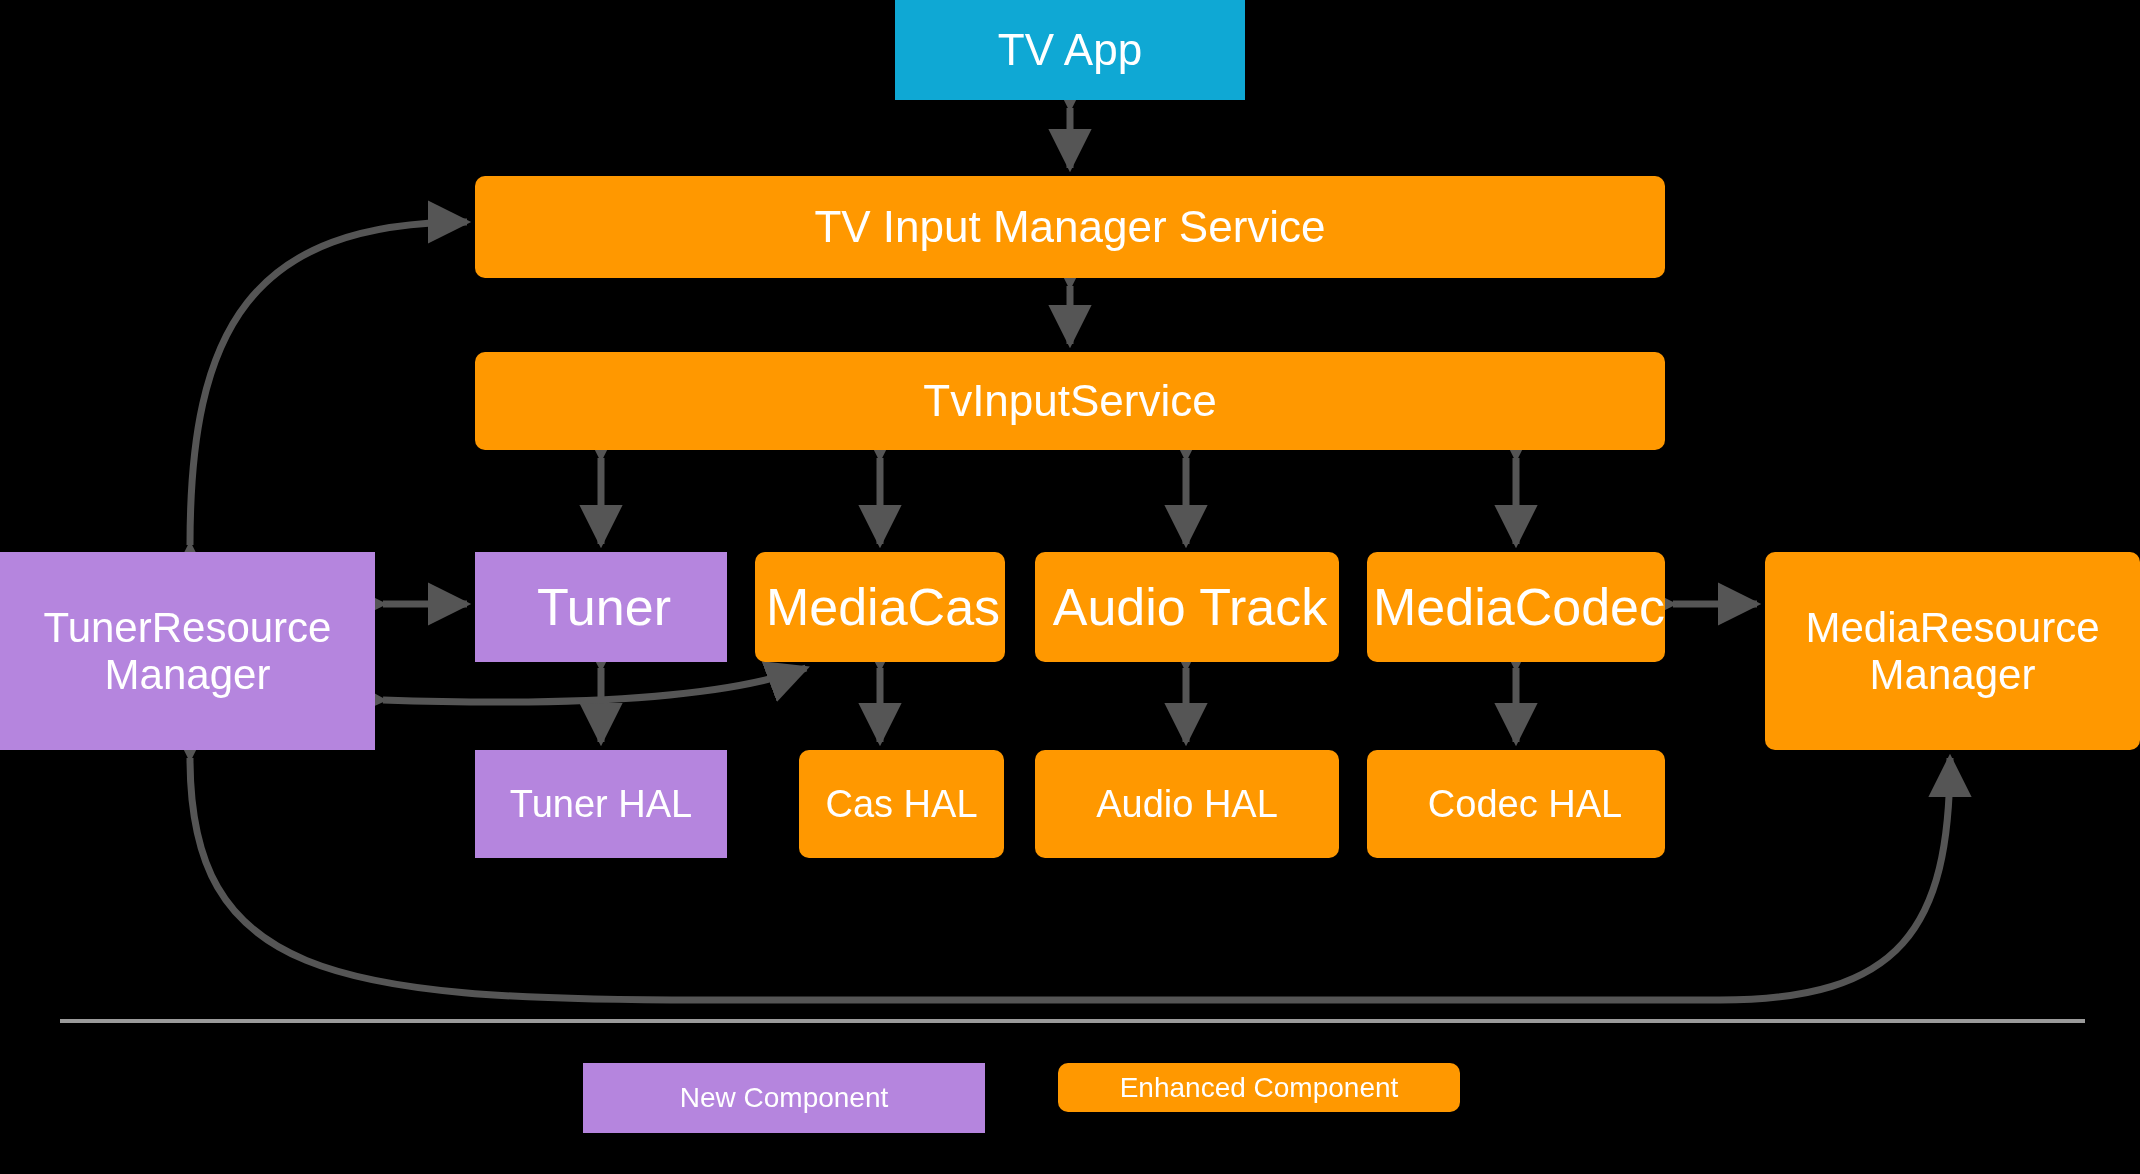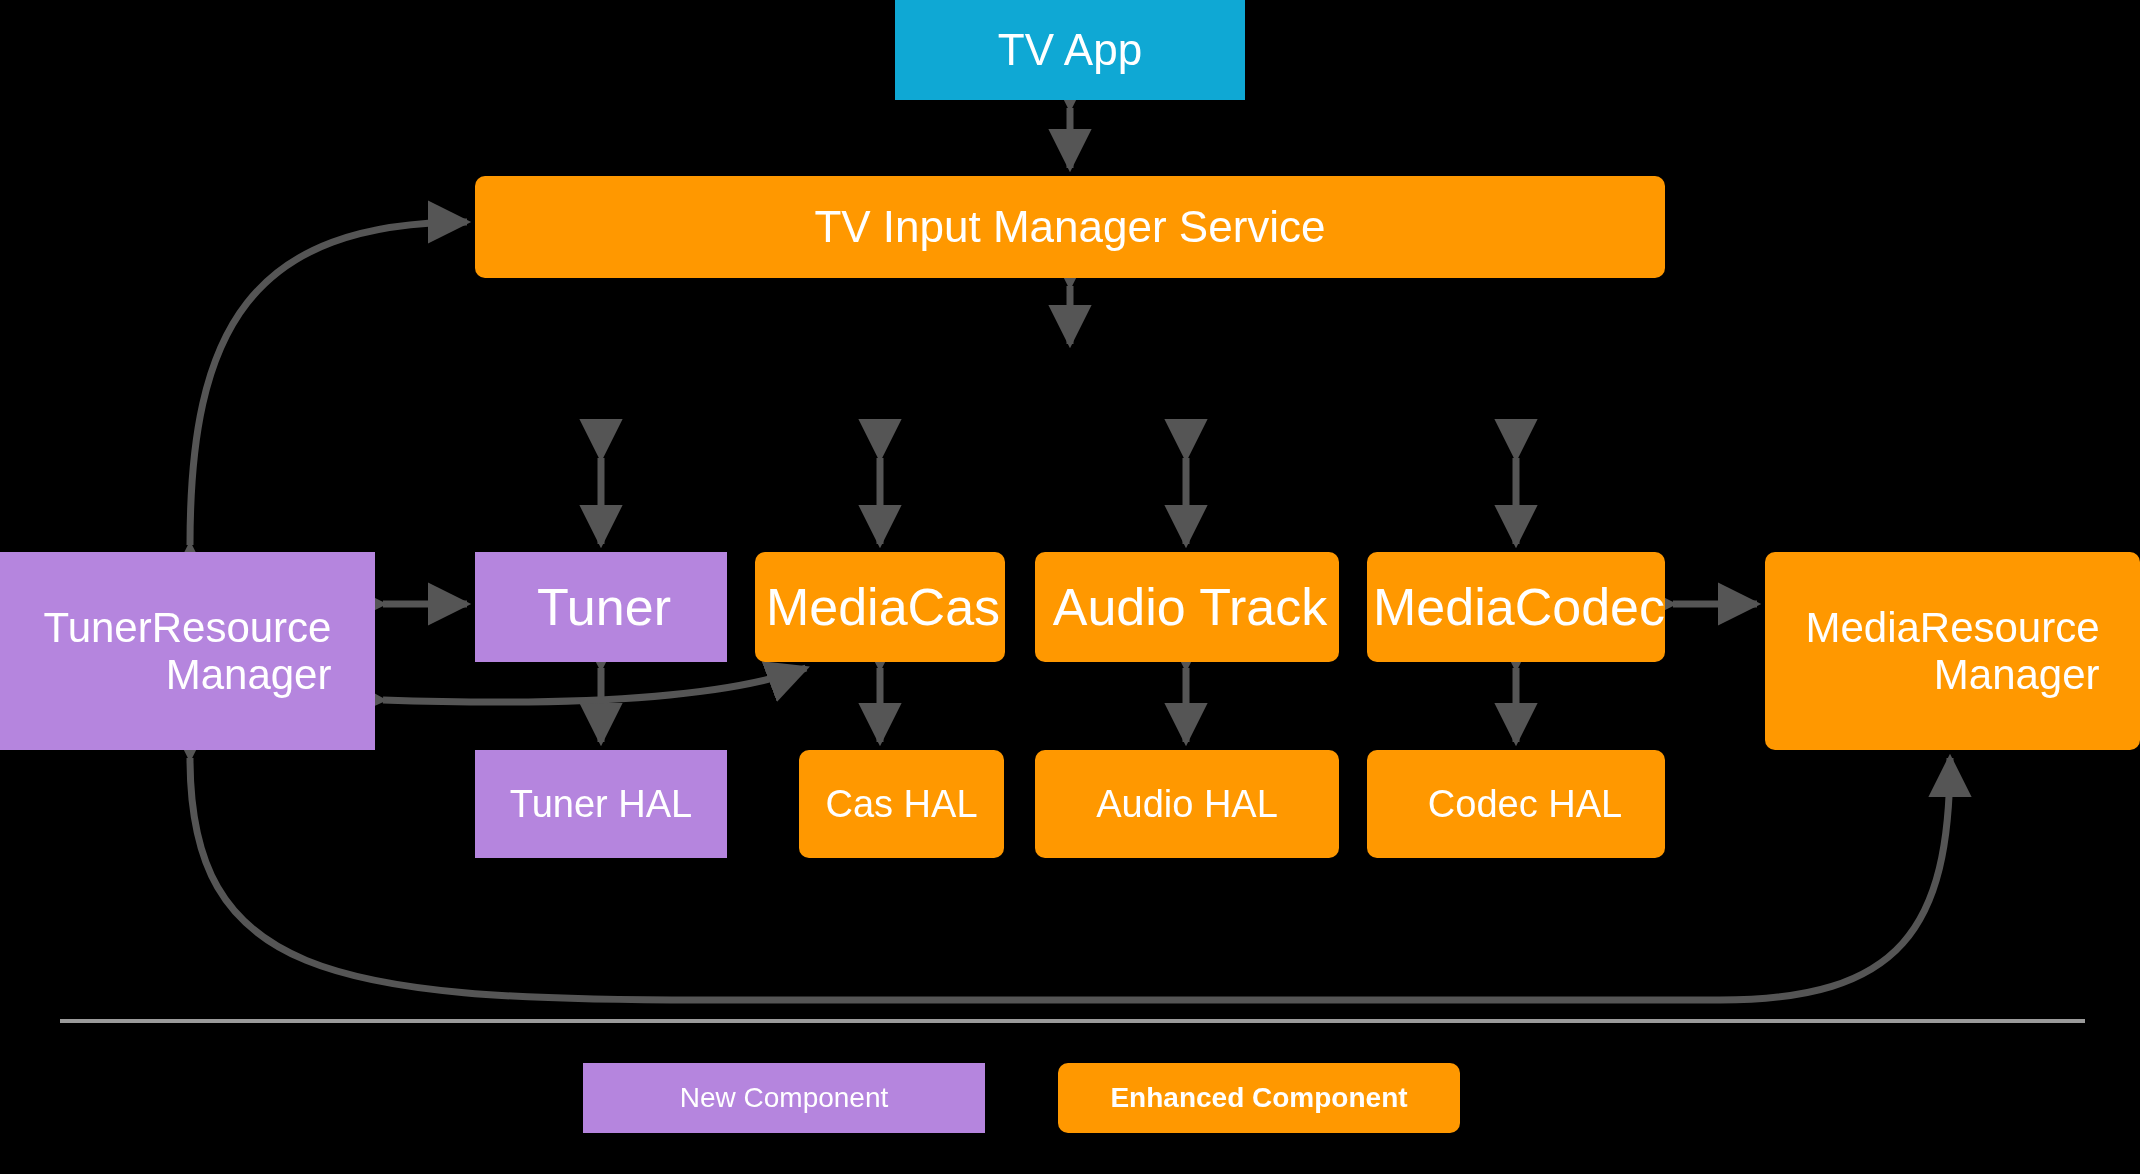--- a/index.html
+++ b/index.html
@@ -13,21 +13,21 @@
     height: 1174px;
     background: #000000;
     overflow: hidden;
     font-family: "Liberation Sans", sans-serif;
   }
   .box {
     position: absolute;
     display: flex;
     align-items: center;
     justify-content: center;
-    text-align: right;
+    text-align: center;
     color: #ffffff;
     line-height: 1.12;
     box-sizing: border-box;
     padding: 2px 6px;
     white-space: pre-line;
   }
   .box.cyan   { background: #0FA8D4; }
   .box.orange { background: #FF9800; border-radius: 10px; }
   .box.purple { background: #B585DE; }
 
@@ -92,20 +92,21 @@
       <path d="M 383,700 C 560,706 720,700 806,668"></path>
 
       <path d="M 190,758 C 190,975 330,1000 700,1000 C 1100,1000 1500,1000 1720,1000 C 1900,1000 1950,930 1950,758"></path>
     </g>
   </svg>
 
   <div class="box cyan t-app" style="left:895px; top:0px; width:350px; height:100px;">TV App</div>
 
   <div class="box orange t-wide" style="left:475px; top:176px; width:1190px; height:102px;">TV Input Manager Service</div>
 
+  <div class="box orange t-wide" style="left:475px; top:352px; width:1190px; height:98px;">TvInputService</div>
 
   <div class="box purple t-mid" style="left:475px; top:552px; width:252px; height:110px;">Tuner</div>
 
   <div class="box orange t-mid" style="left:755px; top:552px; width:250px; height:110px;">MediaCas</div>
 
   <div class="box orange t-mid" style="left:1035px; top:552px; width:304px; height:110px;">Audio Track</div>
 
   <div class="box purple t-hal" style="left:475px; top:750px; width:252px; height:108px;">Tuner HAL</div>
 
   <div class="box orange t-mid" style="left:1367px; top:552px; width:298px; height:110px;">MediaCodec</div>
@@ -119,15 +120,15 @@
   <div class="box purple t-mgr" style="left:0px; top:552px; width:375px; height:198px;">TunerResource
 Manager</div>
 
   <div class="box orange t-mgr" style="left:1765px; top:552px; width:375px; height:198px;">MediaResource
 Manager</div>
 
   <div class="divider" style="left:60px; top:1019px; width:2025px;"></div>
 
   <div class="box purple t-legend" style="left:583px; top:1063px; width:402px; height:70px;">New Component</div>
 
-  <div class="box orange t-legend" style="left:1058px; top:1063px; width:402px; height:70px;font-weight:bold;">Enhanced Component</div>
+  <div class="box orange t-legend" style="left:1058px; top:1063px; width:402px; height:49px;">Enhanced Component</div>
 
 </div>
 
 </body></html>

